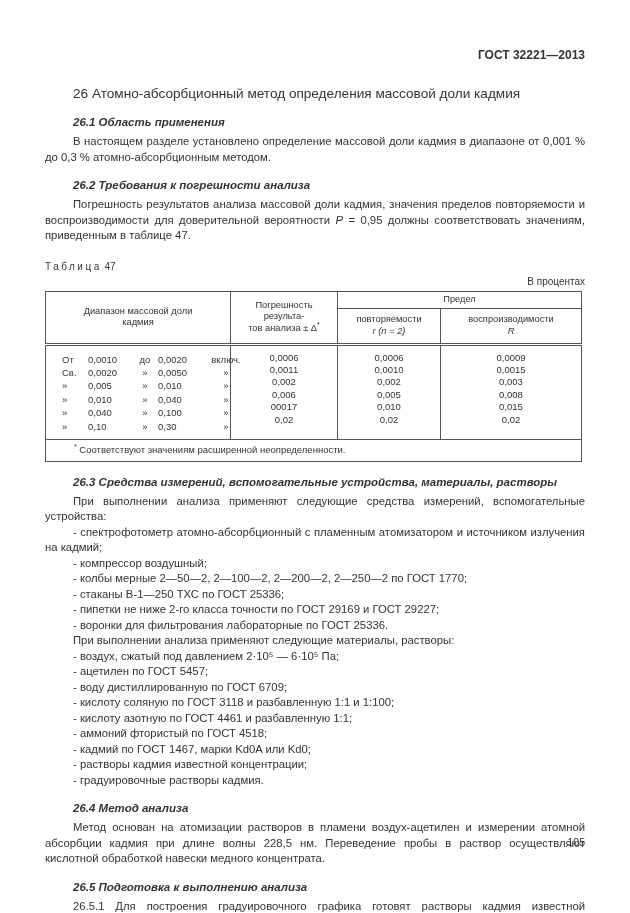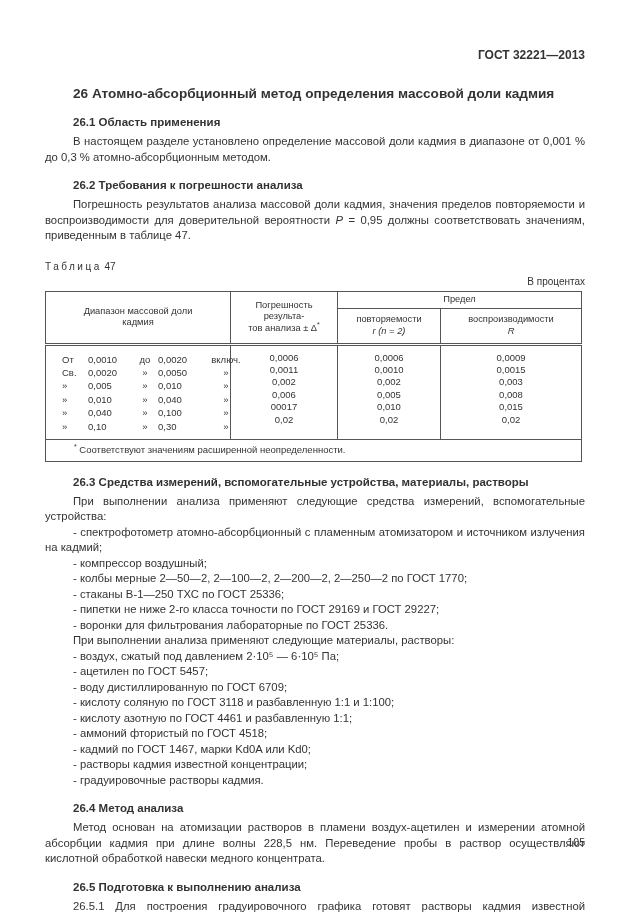--- a/index.html
+++ b/index.html
@@ -3,22 +3,22 @@
 <meta charset="utf-8">
 <style>
   html,body{margin:0;padding:0;}
   body{
     width:630px;height:913px;background:#ffffff;overflow:hidden;
     font-family:"Liberation Sans","DejaVu Sans",sans-serif;
     color:#333;-webkit-font-smoothing:antialiased;
   }
   .page{padding:48px 45px 0 45px;box-sizing:border-box;width:630px;height:913px;position:relative;}
   .doc-code{font-size:12px;font-weight:bold;text-align:right;line-height:14px;}
-  h1.sec{font-size:13.6px;font-weight:bold;margin:24px 0 0 0;text-indent:28px;line-height:16px;}
-  h2.sub{font-size:11.5px;font-weight:bold;margin:13px 0 0 0;text-indent:28px;line-height:14px;}
+  h1.sec{font-size:13.6px;font-weight:normal;margin:24px 0 0 0;text-indent:28px;line-height:16px;}
+  h2.sub{font-size:11.5px;font-weight:bold;margin:13px 0 0 0;text-indent:28px;line-height:14px;font-style:italic;}
   p.body{font-size:11.3px;line-height:15.5px;margin:5px 0 0 0;text-indent:28px;text-align:justify;}
   p.item{font-size:11.3px;line-height:15.5px;margin:0;text-indent:28px;text-align:justify;}
   .ital{font-style:italic;}
   .tbl-label{margin-top:17px;font-size:10px;line-height:12px;}
   .tbl-label .word{letter-spacing:2.5px;margin-top:36px;}
   .units{font-size:10px;text-align:right;margin-top:3px;line-height:12px;}
   table.t47{border-collapse:collapse;table-layout:fixed;width:536px;margin-top:3px;}
   table.t47 td{border:1px solid #555;padding:0;}
   .t47 .th{font-size:9.3px;text-align:center;vertical-align:middle;line-height:11.5px;padding:2px 4px;}
   .t47 .row-limit{height:17px;}

